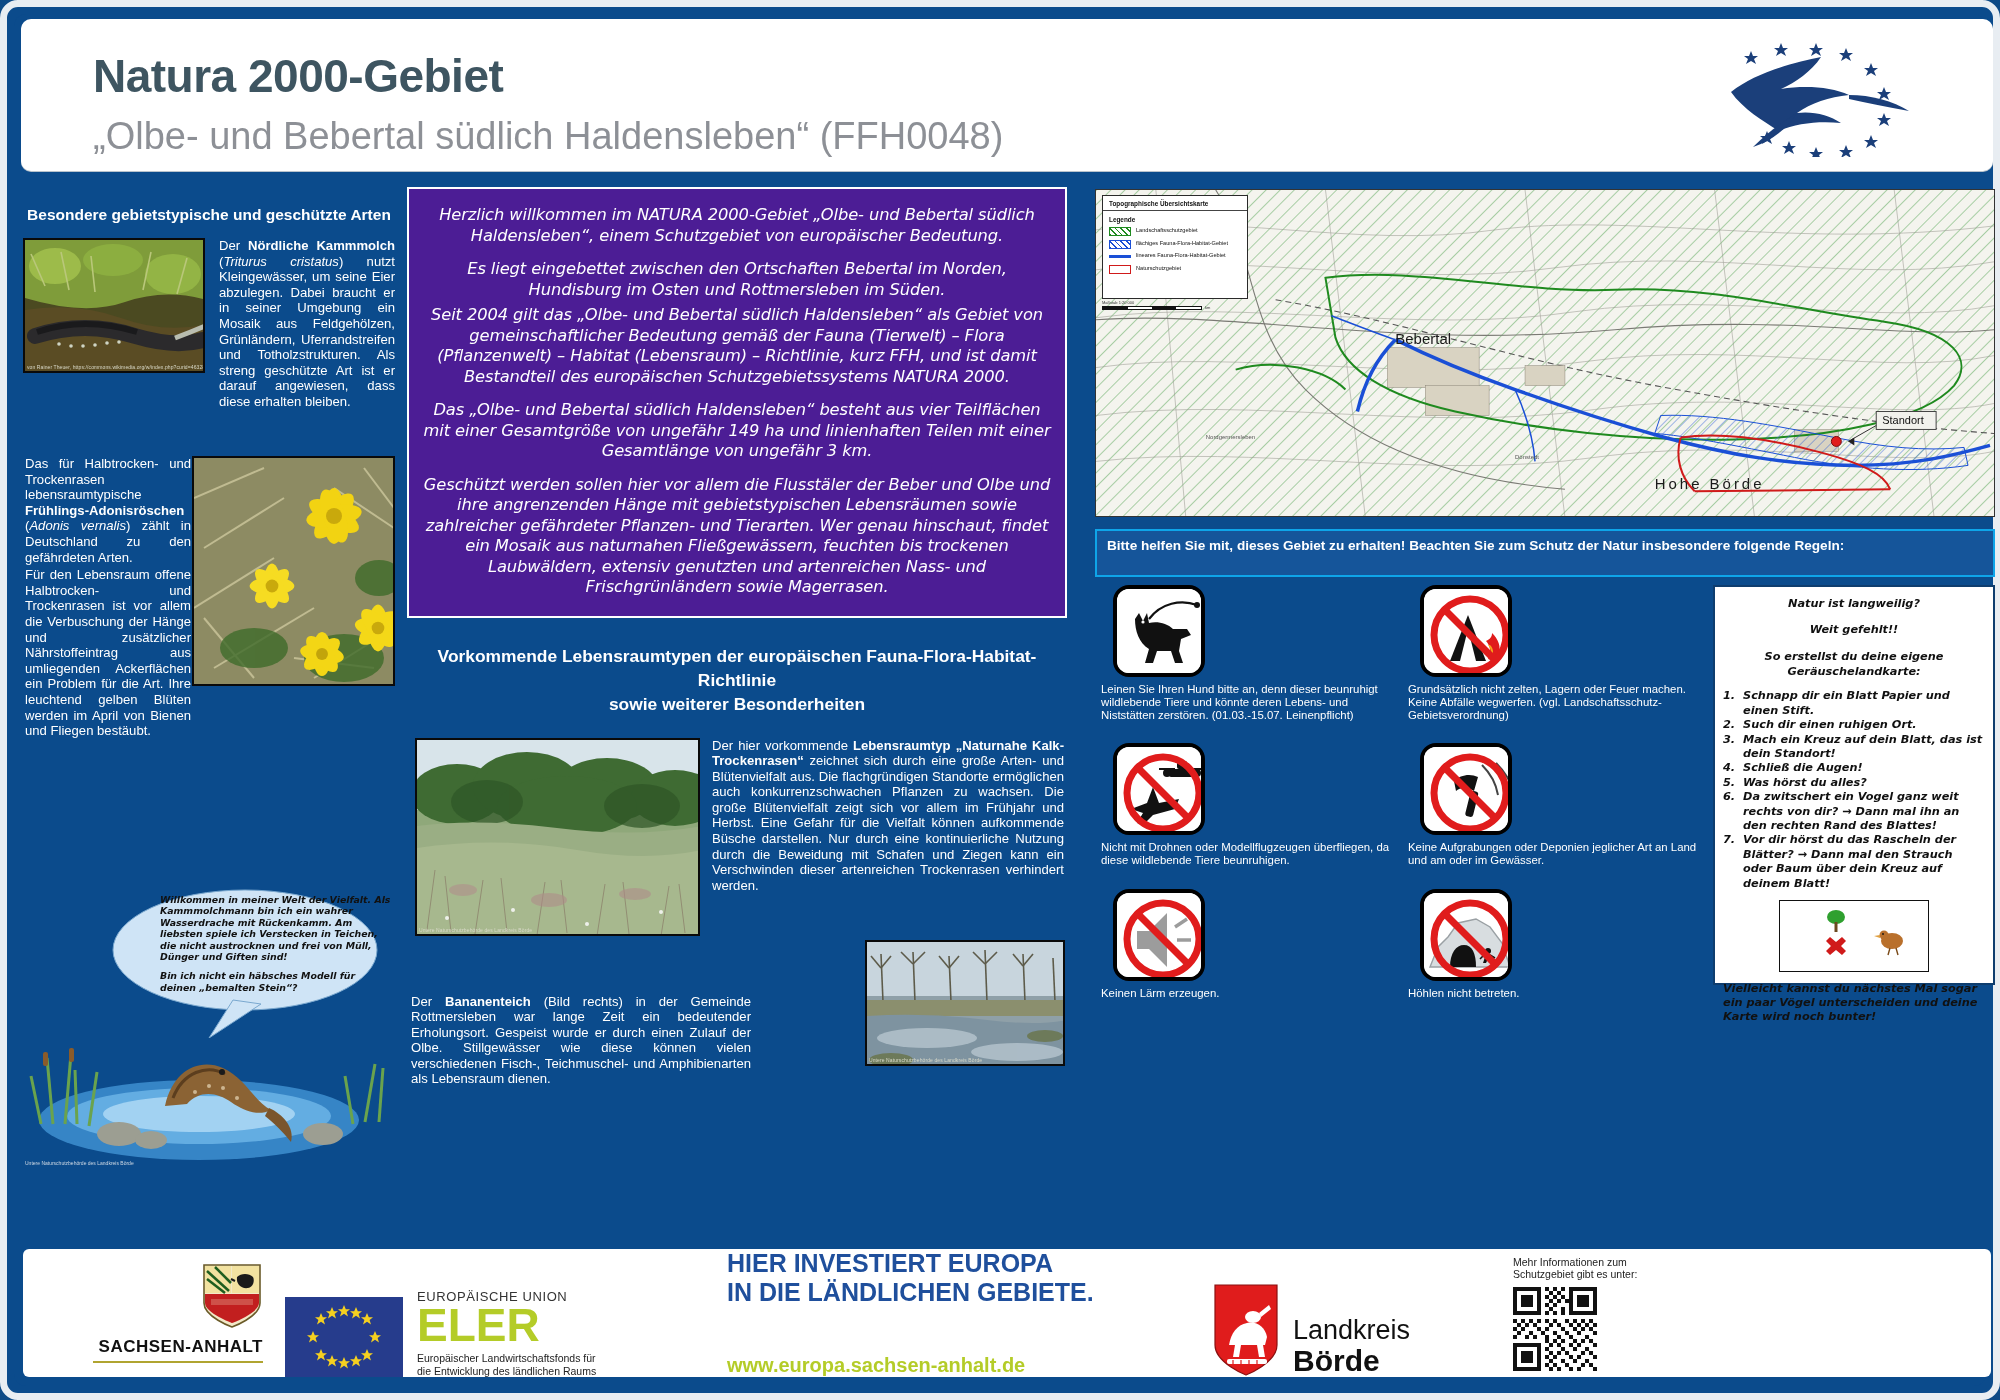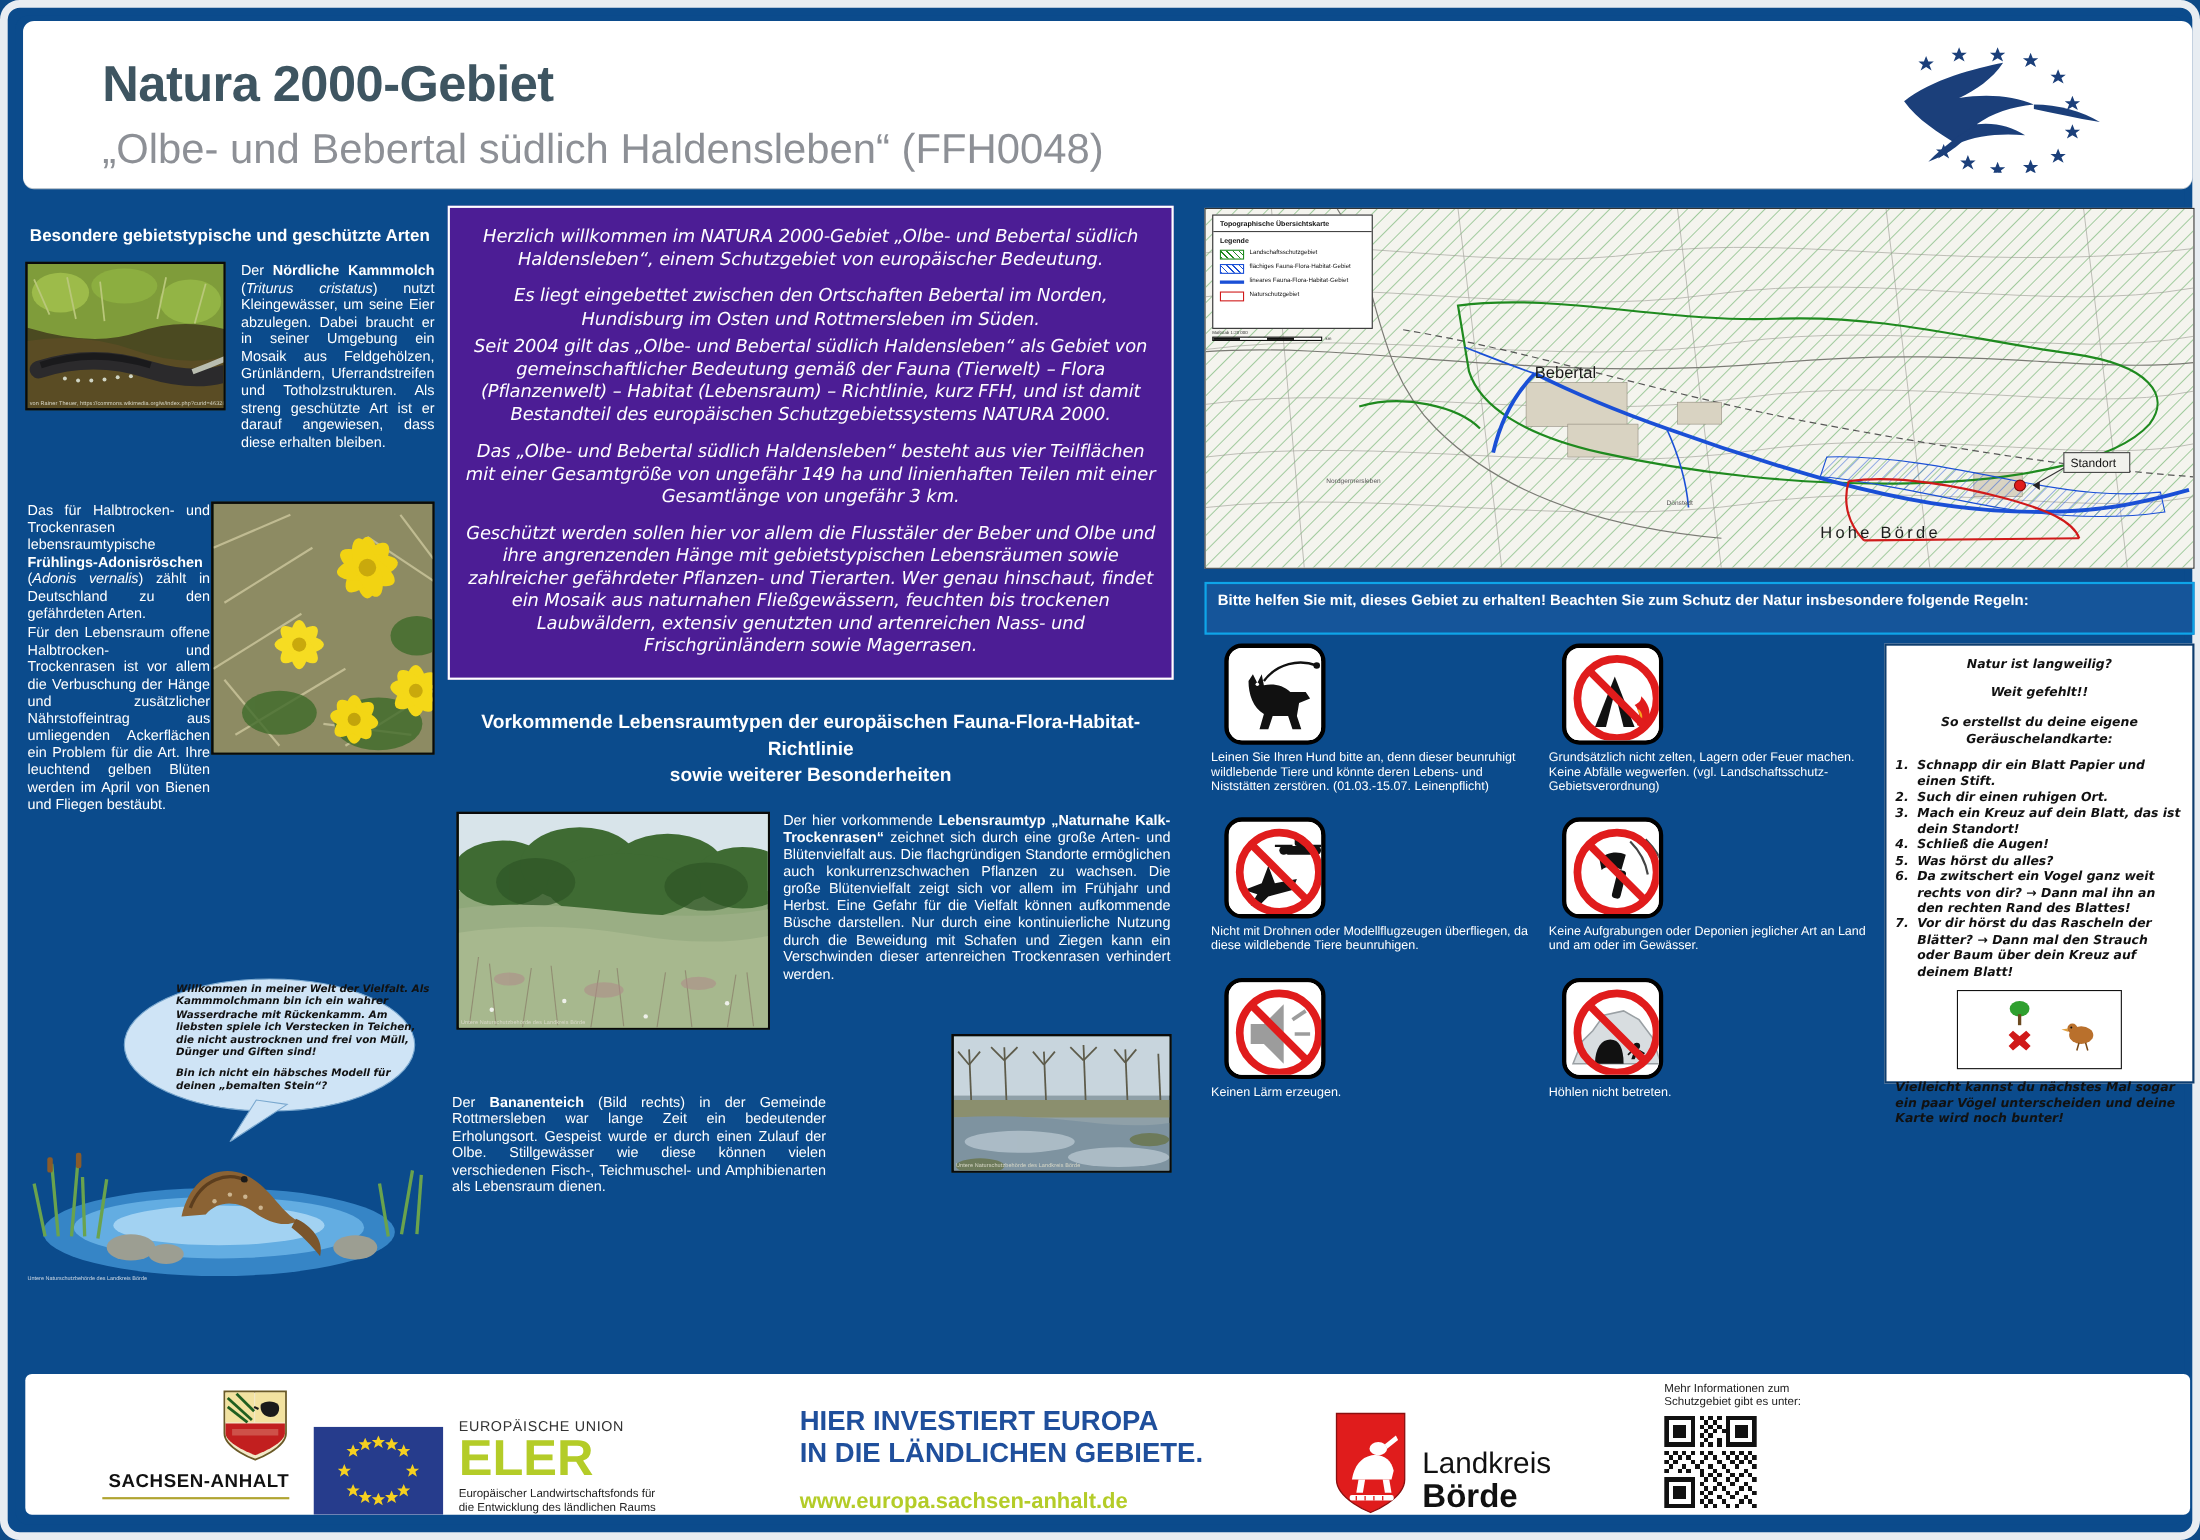--- a/index.html
+++ b/index.html
@@ -846,21 +846,21 @@
       <div style="margin-left:14px;">
         <div style="font-size:13px;color:#333;letter-spacing:0.6px;">EUROPÄISCHE UNION</div>
         <div style="font-size:46px;font-weight:bold;color:#b4cc28;line-height:46px;margin-top:-2px;">ELER</div>
         <div class="smalltxt" style="margin-top:4px;">
           <div>Europäischer Landwirtschaftsfonds für</div>
           <div>die Entwicklung des ländlichen Raums</div>
         </div>
       </div>
     </div>
 
-    <div class="ft-item" style="left:704px; width:480px; flex-direction:column; align-items:flex-start; justify-content:flex-end;">
+    <div class="ft-item" style="left:704px; width:480px; flex-direction:column; align-items:flex-start; justify-content:space-between;">
       <div style="font-size:25px;font-weight:bold;color:#1f4f9c;line-height:29px;">
         <div>HIER INVESTIERT EUROPA</div>
         <div>IN DIE LÄNDLICHEN GEBIETE.</div>
       </div>
       <div style="font-size:20px;font-weight:bold;color:#b4cc28;margin-top:18px;">www.europa.sachsen-anhalt.de</div>
     </div>
 
     <div class="ft-item" style="left:1190px; width:300px;">
       <div style="width:66px;height:94px;flex:0 0 66px;">
         <svg viewBox="0 0 66 94" width="66" height="94">

